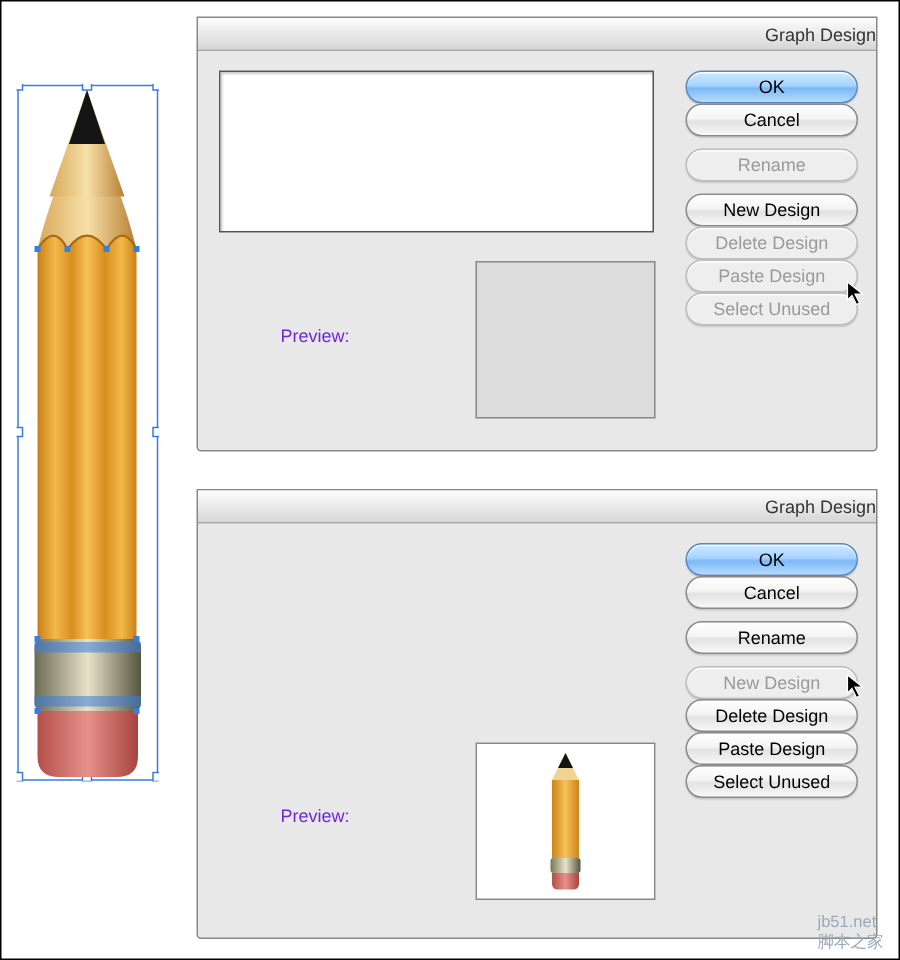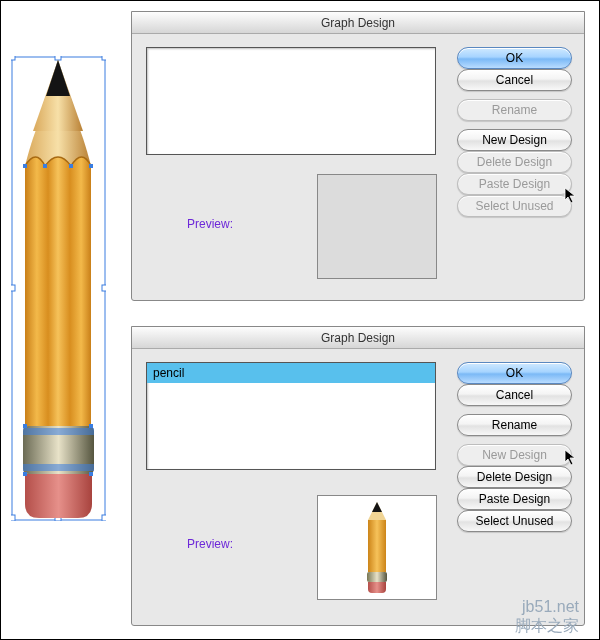--- a/index.html
+++ b/index.html
@@ -25,21 +25,21 @@
       border: 1px solid #888;
       width: 454px;
       border-radius: 0 0 3px 3px;
     }
     .dlg1 { left: 130px; top: 10px; height: 290px; }
     .dlg2 { left: 130px; top: 325px; height: 300px; }
     .titlebar {
       height: 22px;
       background: linear-gradient(#fdfdfd,#d6d6d6);
       border-bottom: 1px solid #aaa;
-      text-align: center;
+      text-align: right;
       line-height: 22px;
       font-size: 12px;
       color: #333;
     }
     .listbox {
       position: absolute;
       left: 14px; top: 35px;
       width: 290px; height: 108px;
       background: #fff;
       border: 1px solid #555;
@@ -98,24 +98,23 @@
       border-color: #bdbdbd;
       background: #eee;
     }
     .cursor-arrow {
       position: absolute;
       width: 14px; height: 18px;
       pointer-events: none;
     }
     .watermark {
       position: absolute;
-      right: 20px; bottom: 4px;
-      font-size: 16px;
+      right: 10px; bottom: 4px;
+      font-size: 11px;
       color: #9ab;
-      text-align: right;
       line-height: 1.2;
     }
   </style>
 </head>
 <body>
 
 <div class="pencil-art">
   <svg viewBox="0 0 95 465" width="95" height="465">
 
     <rect x="1" y="1" width="93" height="463" fill="none" stroke="#3a7de0" stroke-width="1"></rect>
@@ -201,23 +200,20 @@
     <div class="mac-btn disabled">Paste Design</div>
     <div class="mac-btn disabled">Select Unused</div>
   </div>
   <svg class="cursor-arrow" style="left:432px; top:175px;" viewBox="0 0 14 18">
     <path d="M1,1 L1,13 L4,10 L7,16 L9,15 L6,9 L11,9 Z" fill="#000" stroke="#fff" stroke-width="0.8"></path>
   </svg>
 </div>
 
 <div class="dialog dlg2">
   <div class="titlebar">Graph Design</div>
-  <div class="listbox">
-    <div class="list-item selected">pencil</div>
-  </div>
   <div class="preview-label">Preview:</div>
   <div class="preview-box">
     <svg viewBox="0 0 40 95" width="40" height="95">
       <defs>
         <linearGradient id="b2" x1="0" x2="1">
             <stop offset="0" stop-color="#cc8418"></stop>
             <stop offset="0.5" stop-color="#f6c25a"></stop>
             <stop offset="1" stop-color="#cc8418"></stop>
           </linearGradient>
         <linearGradient id="f2" x1="0" x2="1">

